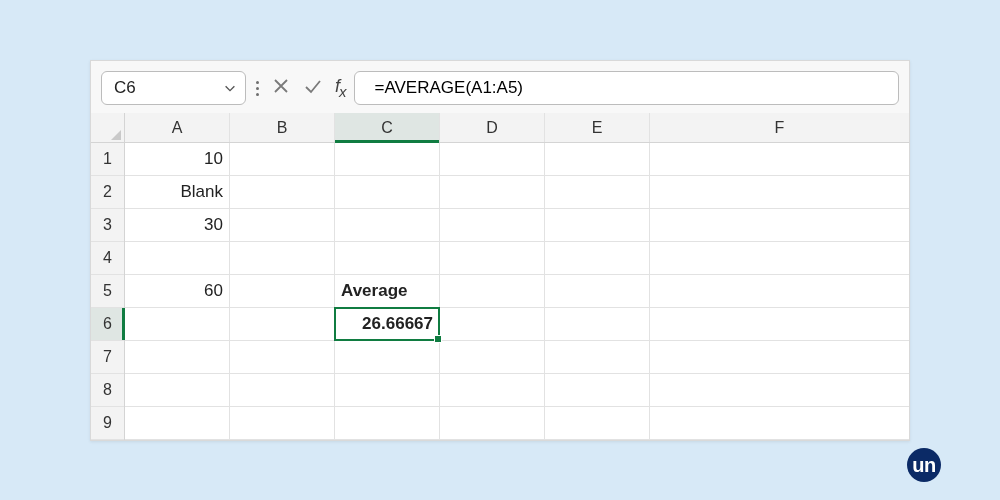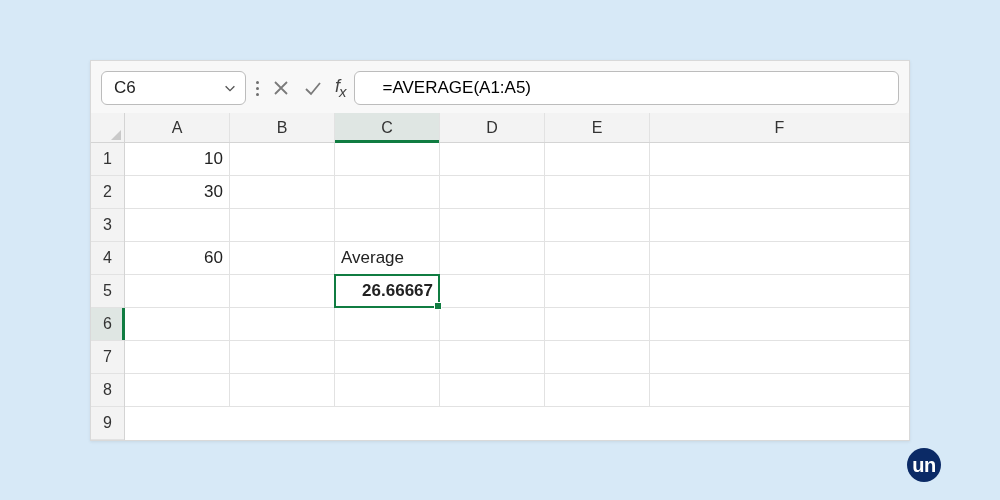--- a/index.html
+++ b/index.html
@@ -50,33 +50,32 @@
     justify-content: center;
     gap: 3px;
     padding: 0 2px;
   }
   .divider-dots span {
     width: 3px; height: 3px; border-radius: 50%;
     background: #6e6e6e;
   }
   .fx-controls {
     display: flex;
-    align-items: center;
     gap: 12px;
     padding-left: 2px;
   }
   .fx-icon { width: 20px; height: 20px; display:block; }
   .fx-fx { font-style: italic; font-size: 18px; color:#444; letter-spacing:-1px; }
   .formula-input {
     flex: 1;
     border: 1px solid #bcbcbc;
     border-radius: 6px;
     background: #fff;
     height: 34px;
-    padding: 0 28px;
+    padding: 0 20px;
     font-size: 17px;
     font-family: inherit;
     outline: none;
   }
   .grid-area { display: flex; }
   .row-hdr-col {
     width: 34px;
     border-right: 1px solid #d4d4d4;
     background: #f3f3f3;
   }
@@ -128,21 +127,21 @@
     border-bottom:1px solid #e2e2e2;
   }
   .cell {
     width:105px; border-right:1px solid #e2e2e2;
     display:flex; align-items:center;
     padding: 0 6px;
     font-size:17px;
   }
   .cell:last-child{ border-right:none; flex:1; }
   .num { justify-content:flex-end; }
-  .txt { justify-content:flex-start; }
+  .txt { justify-content:flex-start;font-weight:bold; }
   .bold { font-weight:700;text-align:center; }
   .active-cell {
     position:relative;
   }
   .active-cell::before{
     content:""; position:absolute;
     inset:-1px;
     border:2px solid #107c41;
     pointer-events:none;
   }
@@ -240,20 +239,28 @@
 
       <div class="row">
         <div class="cell num">10</div>
         <div class="cell"></div>
         <div class="cell"></div>
         <div class="cell"></div>
         <div class="cell"></div>
         <div class="cell"></div>
       </div>
       <div class="row">
+        <div class="cell num">Blank</div>
+        <div class="cell"></div>
+        <div class="cell"></div>
+        <div class="cell"></div>
+        <div class="cell"></div>
+        <div class="cell"></div>
+      </div>
+      <div class="row">
         <div class="cell num">30</div>
         <div class="cell"></div>
         <div class="cell"></div>
         <div class="cell"></div>
         <div class="cell"></div>
         <div class="cell"></div>
       </div>
       <div class="row">
         <div class="cell"></div>
         <div class="cell"></div>

